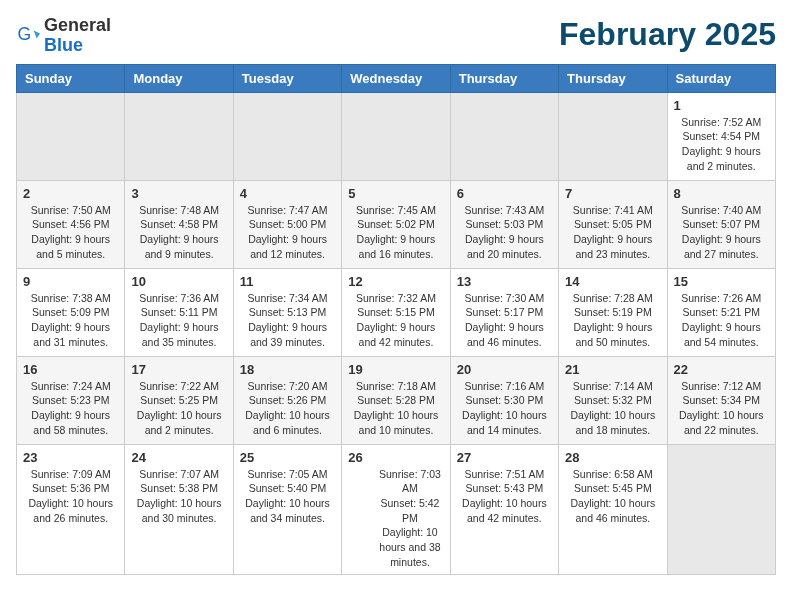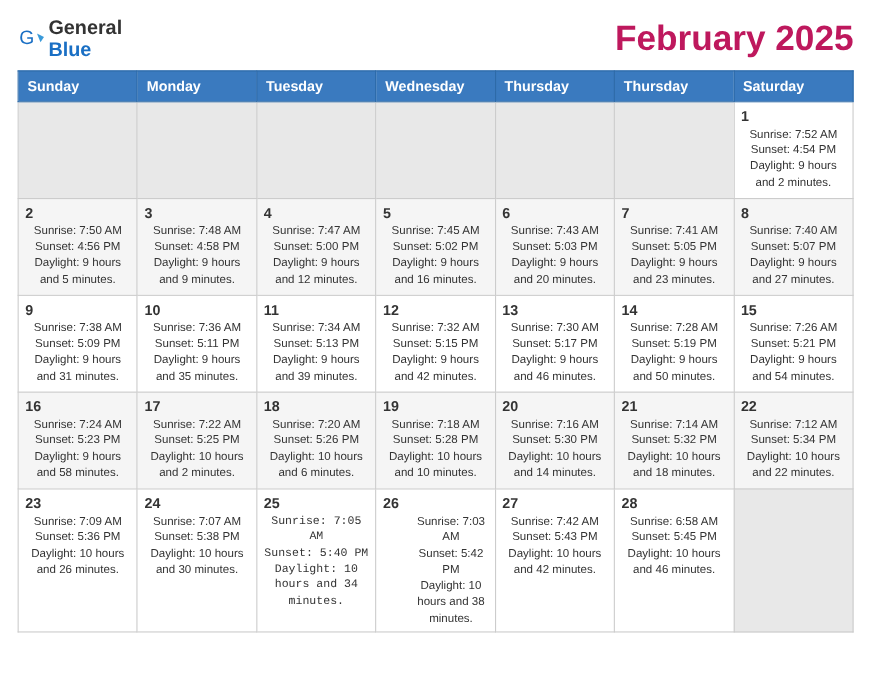--- a/index.html
+++ b/index.html
@@ -31,21 +31,21 @@
     .logo-icon {
       width: 24px;
       height: 24px;
     }
     .title-block {
       text-align: right;
     }
     .month-title {
       font-size: 32px;
       font-weight: bold;
-      color: #be185d;
+      color: #0c4a6e;
     }
     .location {
       font-size: 15px;
       color: #555;
     }
     .calendar {
       width: 100%;
       border-collapse: collapse;
       border: 1px solid #ccc;
     }
@@ -273,33 +273,33 @@
 Daylight: 10 hours and 26 minutes.</div>
         </td>
         <td>
           <span class="day-num">24</span>
           <div class="day-info" style="white-space: pre-line;">Sunrise: 7:07 AM
 Sunset: 5:38 PM
 Daylight: 10 hours and 30 minutes.</div>
         </td>
         <td>
           <span class="day-num">25</span>
-          <div class="day-info" style="white-space: pre-line; font-family: Liberation Mono, monospace;">Sunrise: 7:05 AM
+          <div class="day-info" style="white-space: pre-line;">Sunrise: 7:05 AM
 Sunset: 5:40 PM
 Daylight: 10 hours and 34 minutes.</div>
         </td>
         <td>
           <span class="day-num">26</span>
           <div class="day-info" style="white-space: pre-line; margin-left: 28px;">Sunrise: 7:03 AM
 Sunset: 5:42 PM
 Daylight: 10 hours and 38 minutes.</div>
         </td>
         <td>
           <span class="day-num">27</span>
-          <div class="day-info" style="white-space: pre-line;">Sunrise: 7:42 AM
+          <div class="day-info" style="white-space: pre-line;">Sunrise: 7:51 AM
 Sunset: 5:43 PM
 Daylight: 10 hours and 42 minutes.</div>
         </td>
         <td>
           <span class="day-num">28</span>
           <div class="day-info" style="white-space: pre-line;">Sunrise: 6:58 AM
 Sunset: 5:45 PM
 Daylight: 10 hours and 46 minutes.</div>
         </td>
         <td class="empty-cell"></td>

